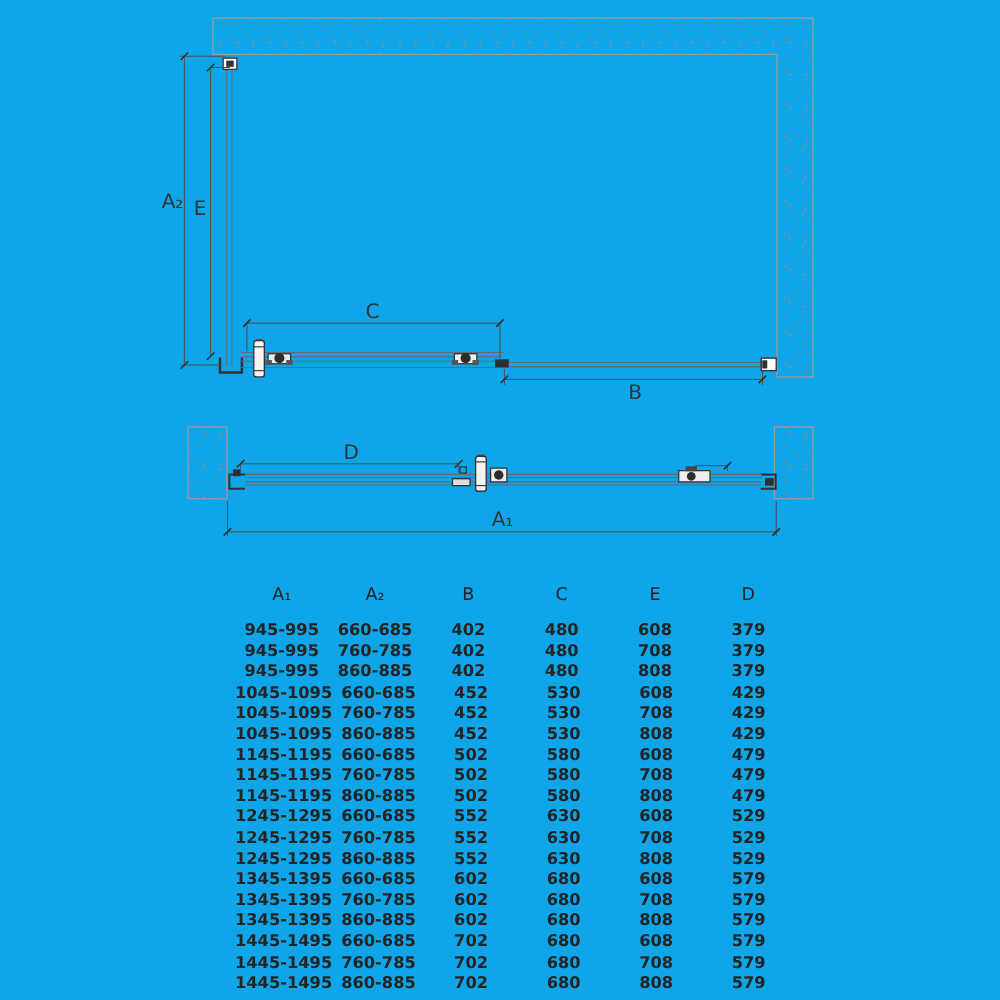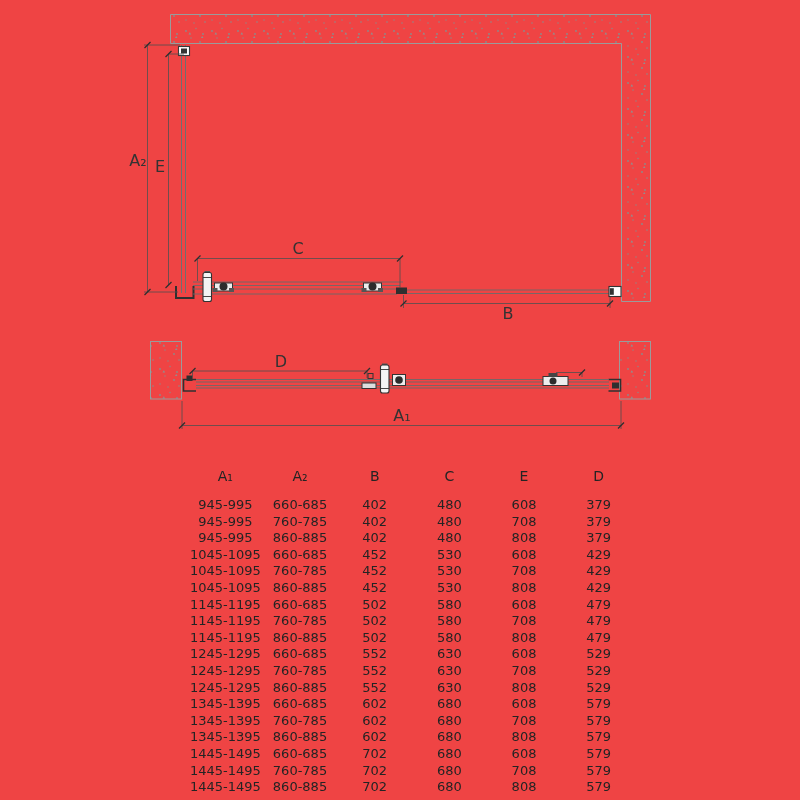--- a/index.html
+++ b/index.html
@@ -1,20 +1,20 @@
 <!DOCTYPE html>
 <html><head>
 <meta charset="utf-8">
 <style>
   html, body { margin: 0; padding: 0; background: #ffffff; }
   .frame {
     position: relative;
     width: 800px;
     height: 800px;
-    background: #ef4444;
+    background: #0ea5e9;
     overflow: hidden;
     font-family: "DejaVu Sans", "Liberation Sans", sans-serif;
   }
   .diagram-svg { position: absolute; left: 0; top: 0; }
 
   .size-table {
     position: absolute;
     left: 188px;
     top: 468px;
     width: 448px;
@@ -27,20 +27,21 @@
     margin-bottom: 13px;
     font-size: 14px;
     color: #2e2e2e;
   }
   .thead .tcell { font-size: 14px; }
   .tbody { width: 100%; }
   .trow {
     display: flex;
     height: 16.6px;
     line-height: 16.6px;
+    font-weight: bold;
   }
   .tcell {
     flex: 1 1 0;
     text-align: center;
     font-size: 13px;
     white-space: nowrap;
     color: #242424;
   }
 </style>
 </head>

